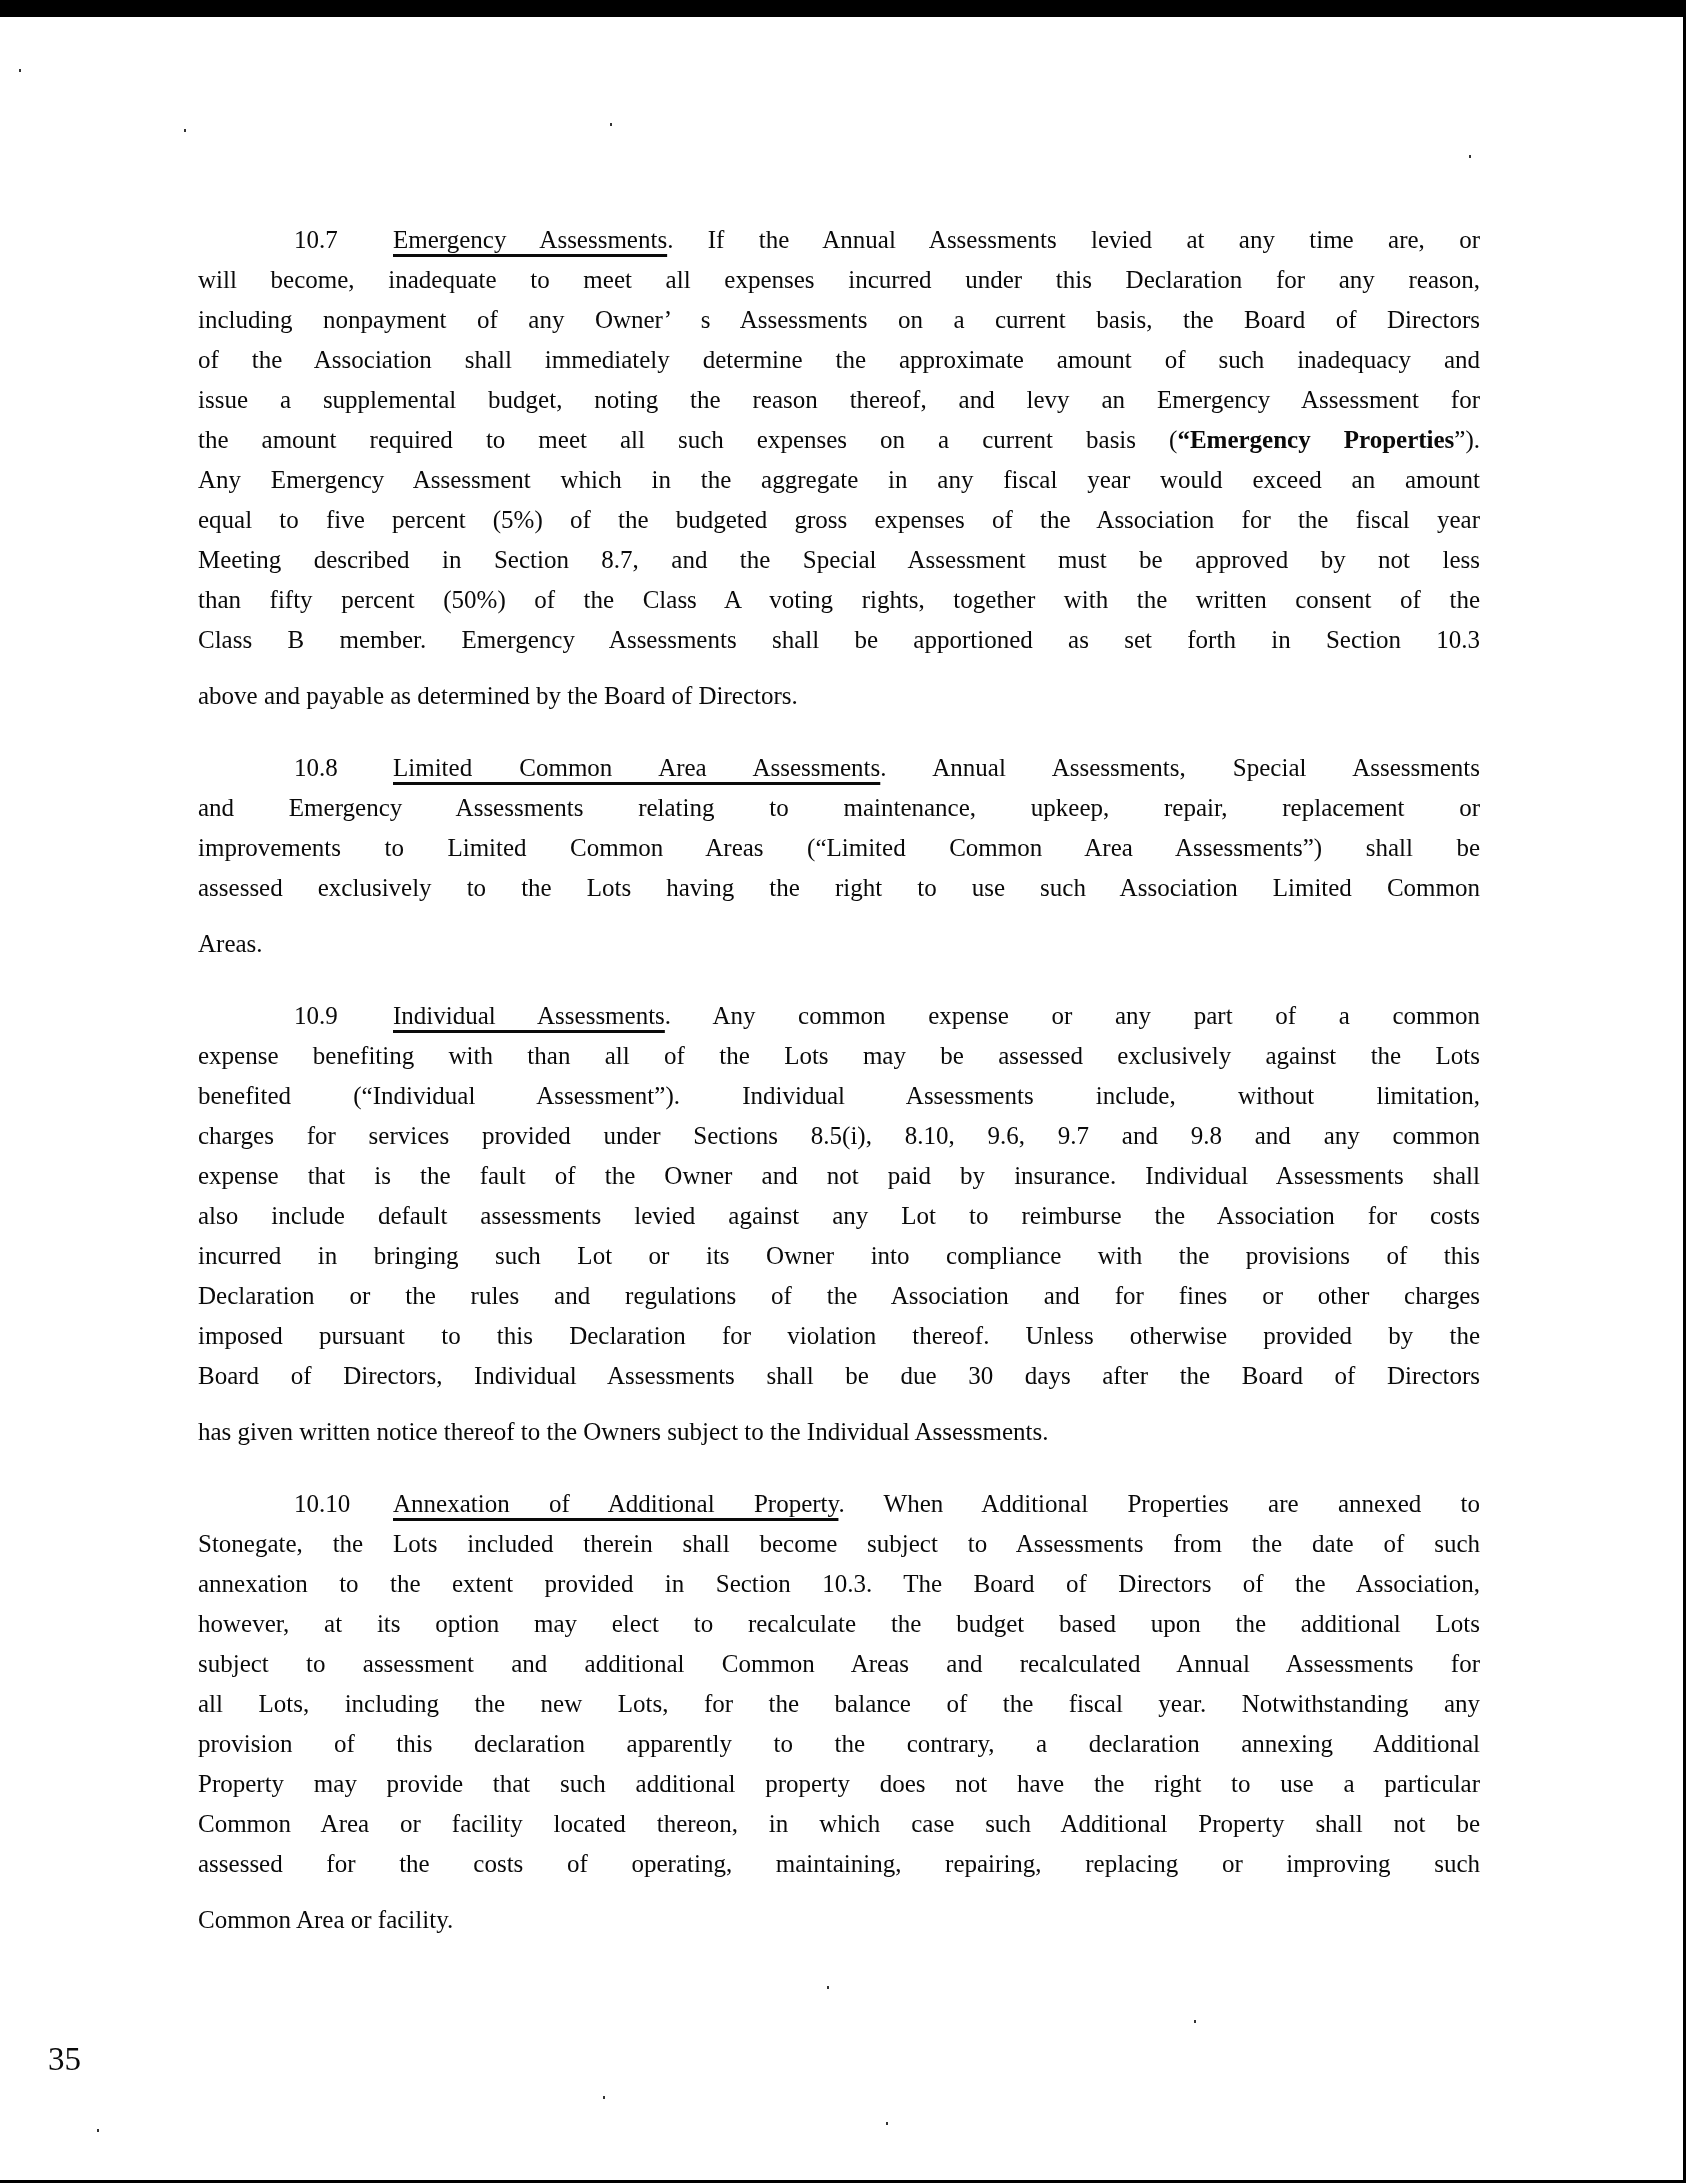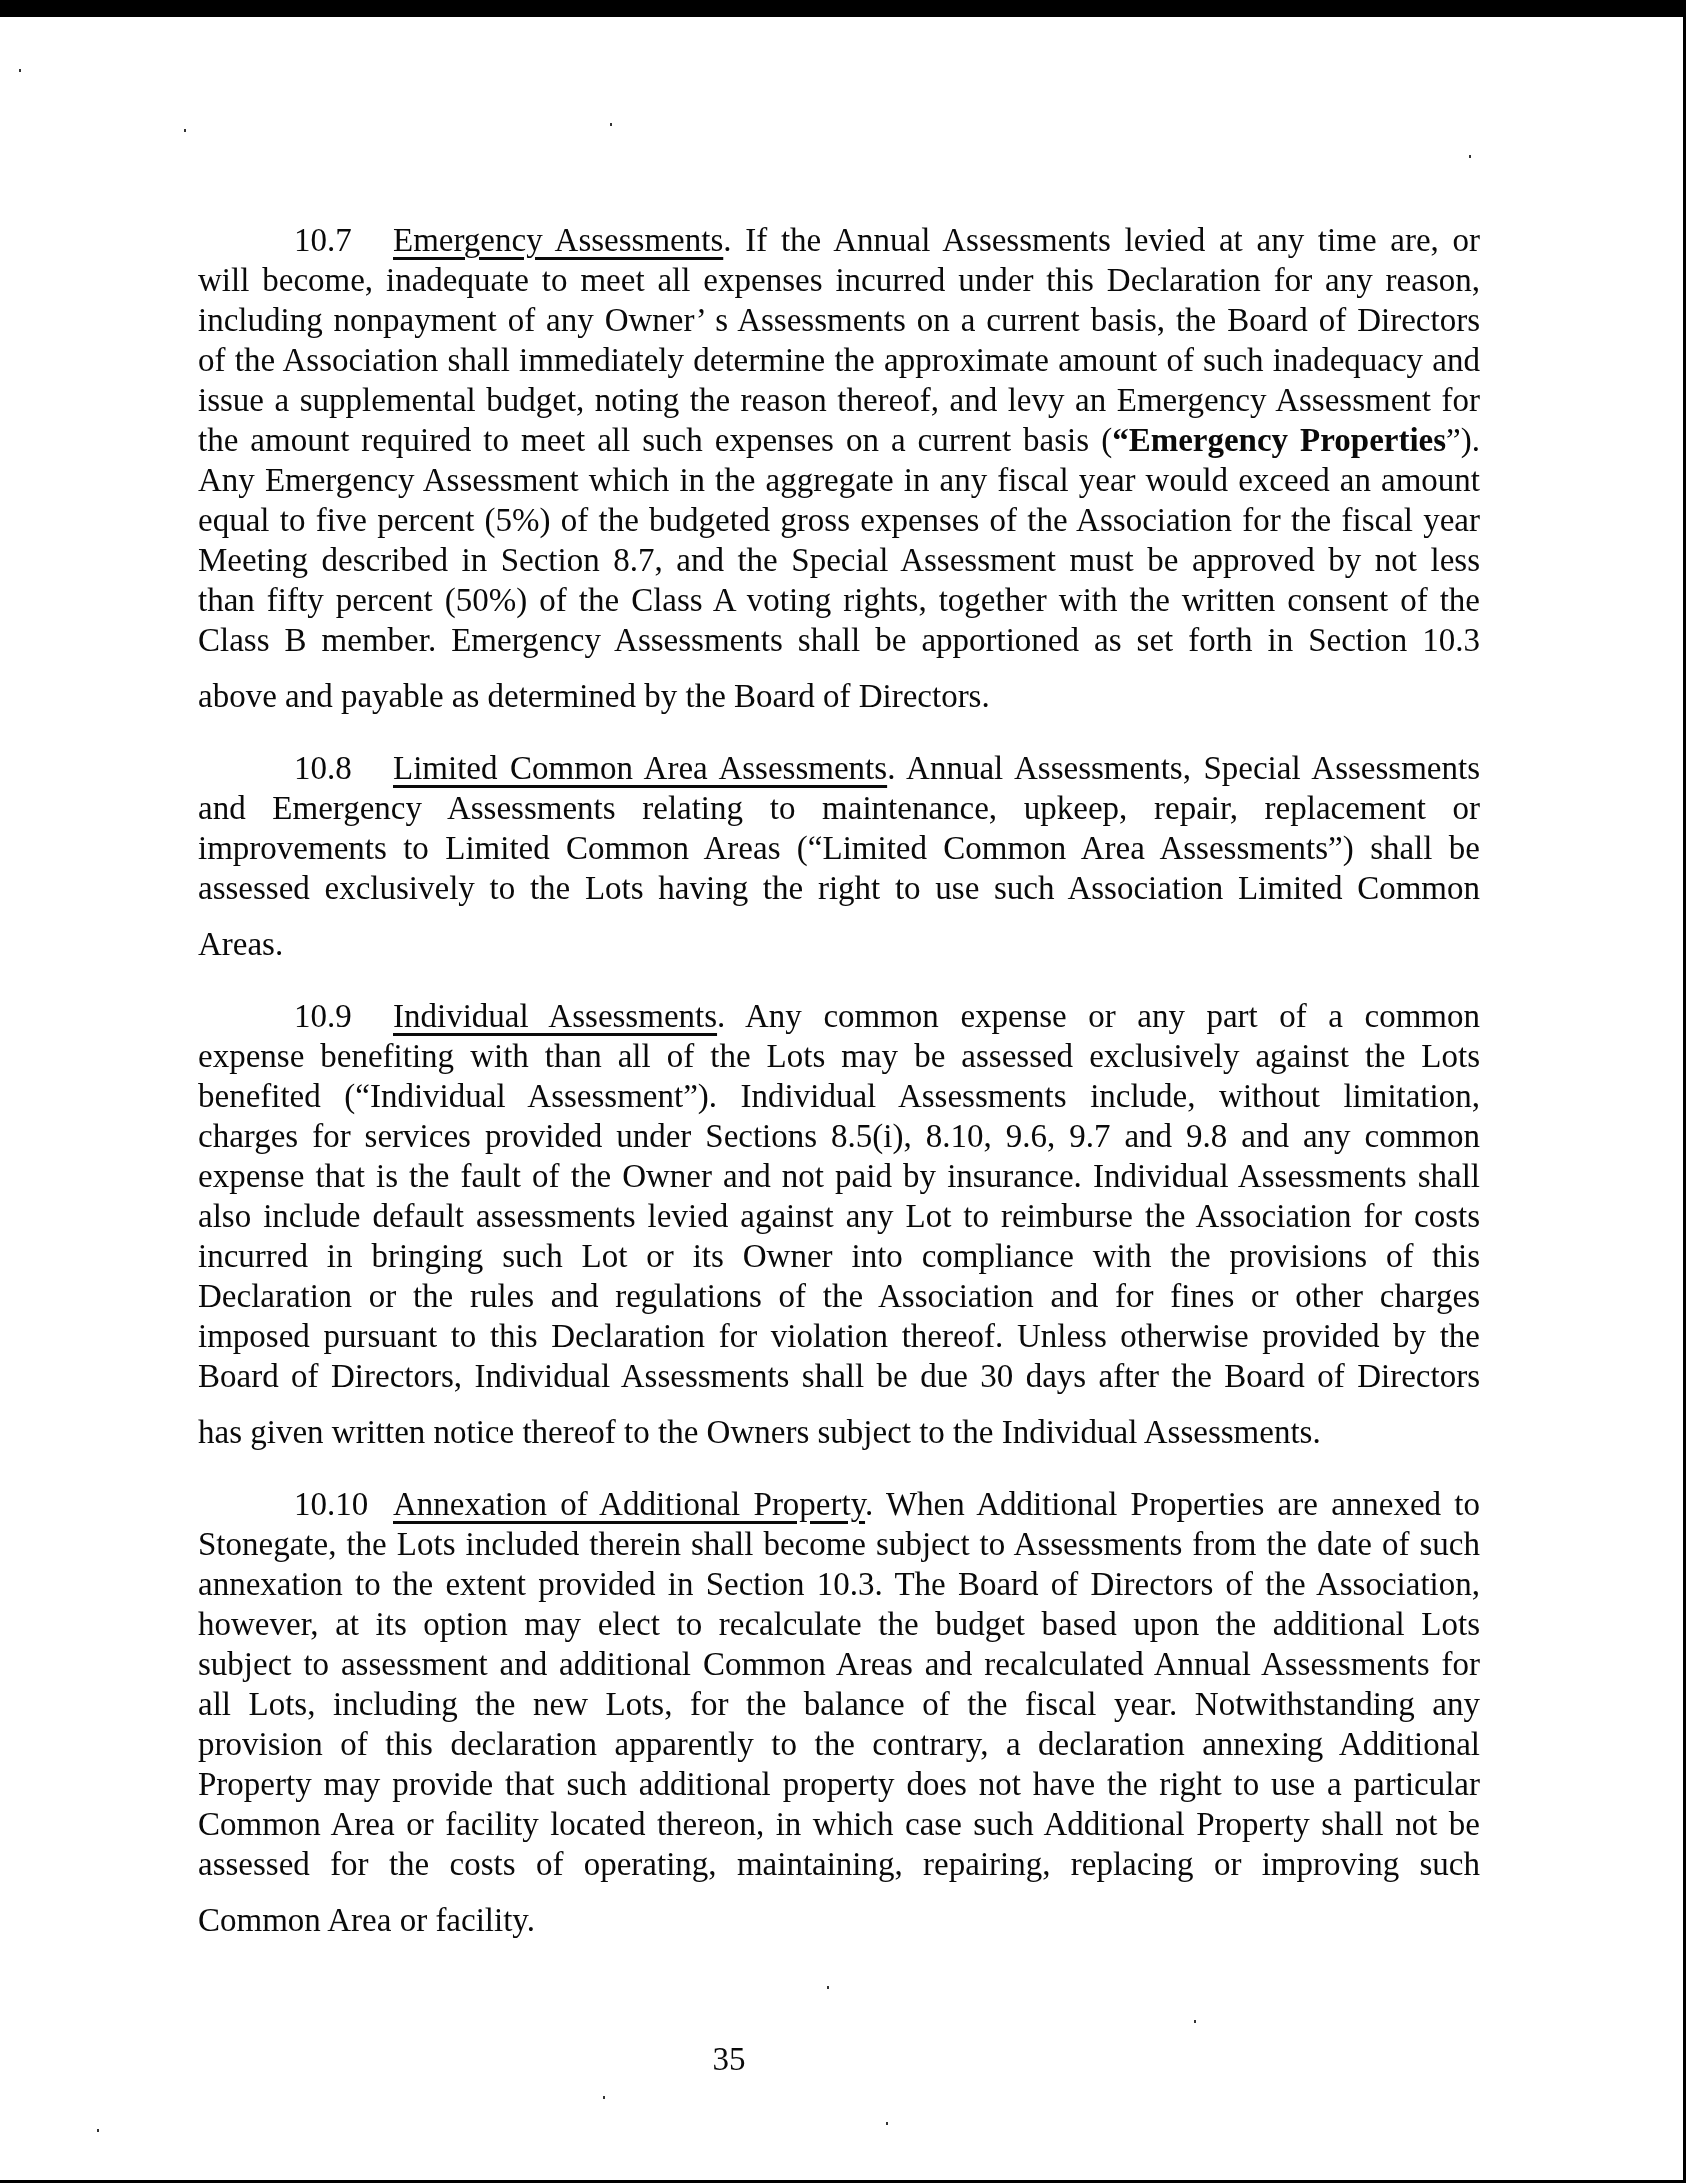--- a/index.html
+++ b/index.html
@@ -9,29 +9,29 @@
     font-family: "Liberation Serif", "DejaVu Serif", serif;
     color: #0a0a0a;
   }
   .top-bar { position: absolute; left: 0; top: 0; width: 1686px; height: 16.6px; background: #000; }
   .right-bar { position: absolute; right: 0; top: 0; width: 3.3px; height: 2183px; background: #000; }
   .bottom-bar { position: absolute; left: 0; bottom: 0; width: 1686px; height: 2.7px; background: #000; }
   .page { position: absolute; left: 198px; top: 220px; width: 1282px; }
   .para { margin: 0 0 32px 0; }
   .line {
     display: block; height: 40px; line-height: 40px;
-    font-size: 33px; white-space: nowrap;
+    font-size: 25px; white-space: nowrap;
     text-align: justify; text-align-last: justify;
   }
   .line.last { text-align-last: left; margin-top: 16px; }
   .line.first { text-indent: 96px; }
   .num { display: inline-block; width: 99px; text-indent: 0; }
   .head { text-decoration: underline; text-decoration-thickness: 2.7px; text-underline-offset: 6px; }
   .bold { font-weight: bold; }
-  .page-number { position: absolute; left: 0; width: 1458px; top: 2039px; text-align: center; font-size: 33px; line-height: 40px; }
+  .page-number { position: absolute; left: 0; width: 1458px; top: 2039px; font-size: 33px; line-height: 40px; padding-left: 48px; }
   .speck { position: absolute; width: 2px; height: 2.7px; background: #333; }
 </style>
 </head>
 <body>
 
 <div class="top-bar"></div>
 <div class="right-bar"></div>
 <div class="bottom-bar"></div>
 
 <div class="speck" style="left:18.6px;top:69px;"></div>

